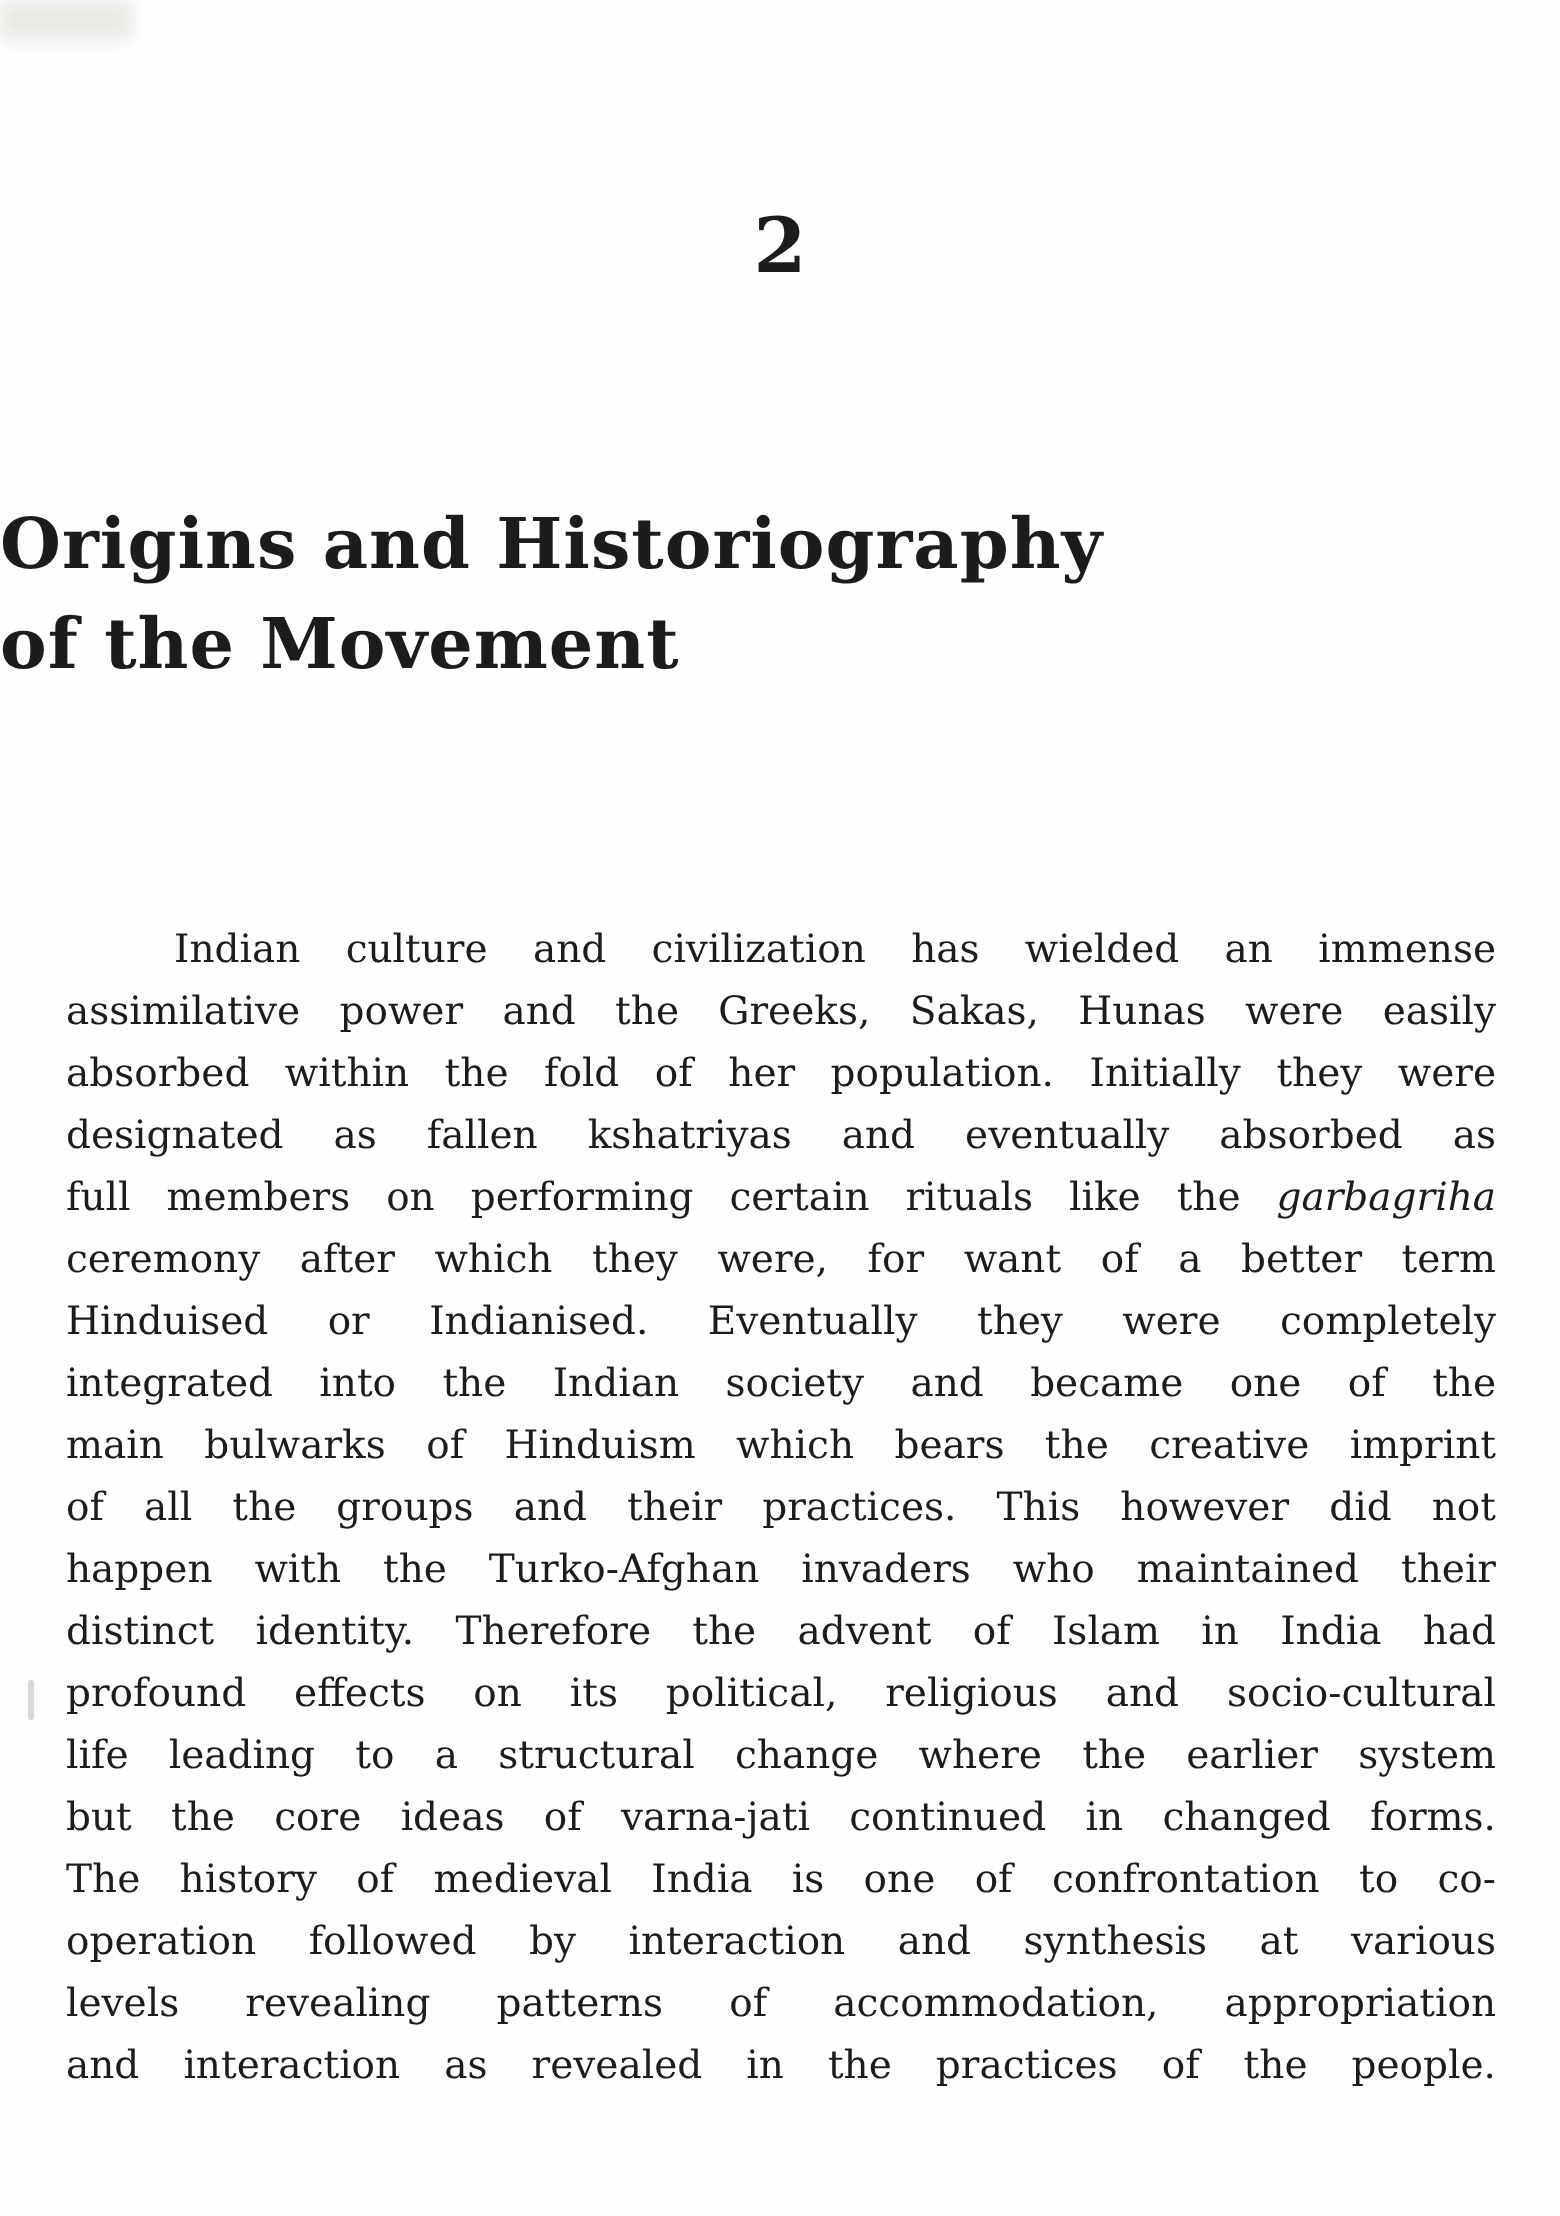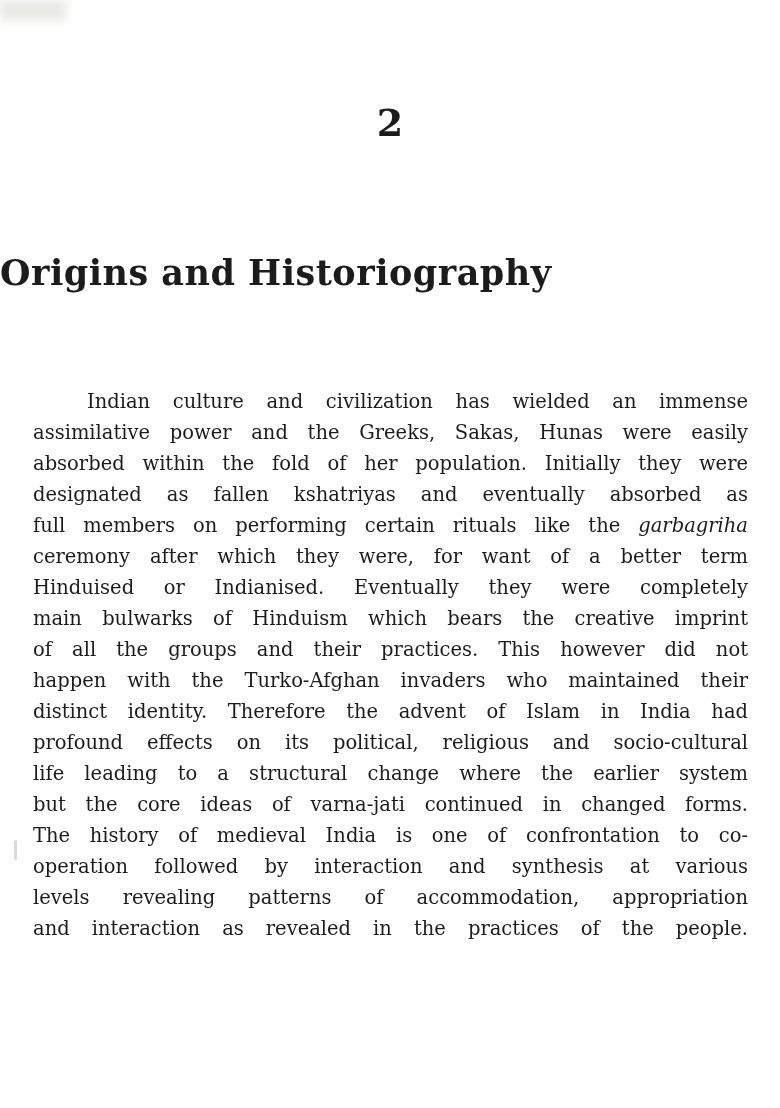--- a/index.html
+++ b/index.html
@@ -53,45 +53,48 @@
     font-size: 19.5px;
     line-height: 31px;
   }
   .line {
     text-align: justify;
     text-align-last: justify;
     text-justify: inter-word;
   }
   .line.indent {
     text-indent: 54px;
+    margin-top: 23px;
   }
   .line em {
   }
 </style>
 </head>
 <body>
 
 <div class="page">
   <div class="scan-edge-top"></div>
   <div class="scan-mark-left"></div>
 
   <div class="chapter-number">2</div>
 
   <h1 class="chapter-title">
     <span>Origins and Historiography</span><br>
+    <span>of the Movement</span>
   </h1>
 
   <div class="body-text">
       <div class="line indent"><span>Indian culture and civilization has wielded an immense</span></div>
       <div class="line"><span>assimilative power and the Greeks, Sakas, Hunas were easily</span></div>
       <div class="line"><span>absorbed within the fold of her population. Initially they were</span></div>
       <div class="line"><span>designated as fallen kshatriyas and eventually absorbed as</span></div>
       <div class="line"><span>full members on performing certain rituals like the </span><em>garbagriha</em></div>
       <div class="line"><span>ceremony after which they were, for want of a better term</span></div>
       <div class="line"><span>Hinduised or Indianised. Eventually they were completely</span></div>
+      <div class="line"><span>integrated into the Indian society and became one of the</span></div>
       <div class="line"><span>main bulwarks of Hinduism which bears the creative imprint</span></div>
       <div class="line"><span>of all the groups and their practices. This however did not</span></div>
       <div class="line"><span>happen with the Turko-Afghan invaders who maintained their</span></div>
       <div class="line"><span>distinct identity. Therefore the advent of Islam in India had</span></div>
       <div class="line"><span>profound effects on its political, religious and socio-cultural</span></div>
       <div class="line"><span>life leading to a structural change where the earlier system</span></div>
       <div class="line"><span>but the core ideas of varna-jati continued in changed forms.</span></div>
       <div class="line"><span>The history of medieval India is one of confrontation to co-</span></div>
       <div class="line"><span>operation followed by interaction and synthesis at various</span></div>
       <div class="line"><span>levels revealing patterns of accommodation, appropriation</span></div>

